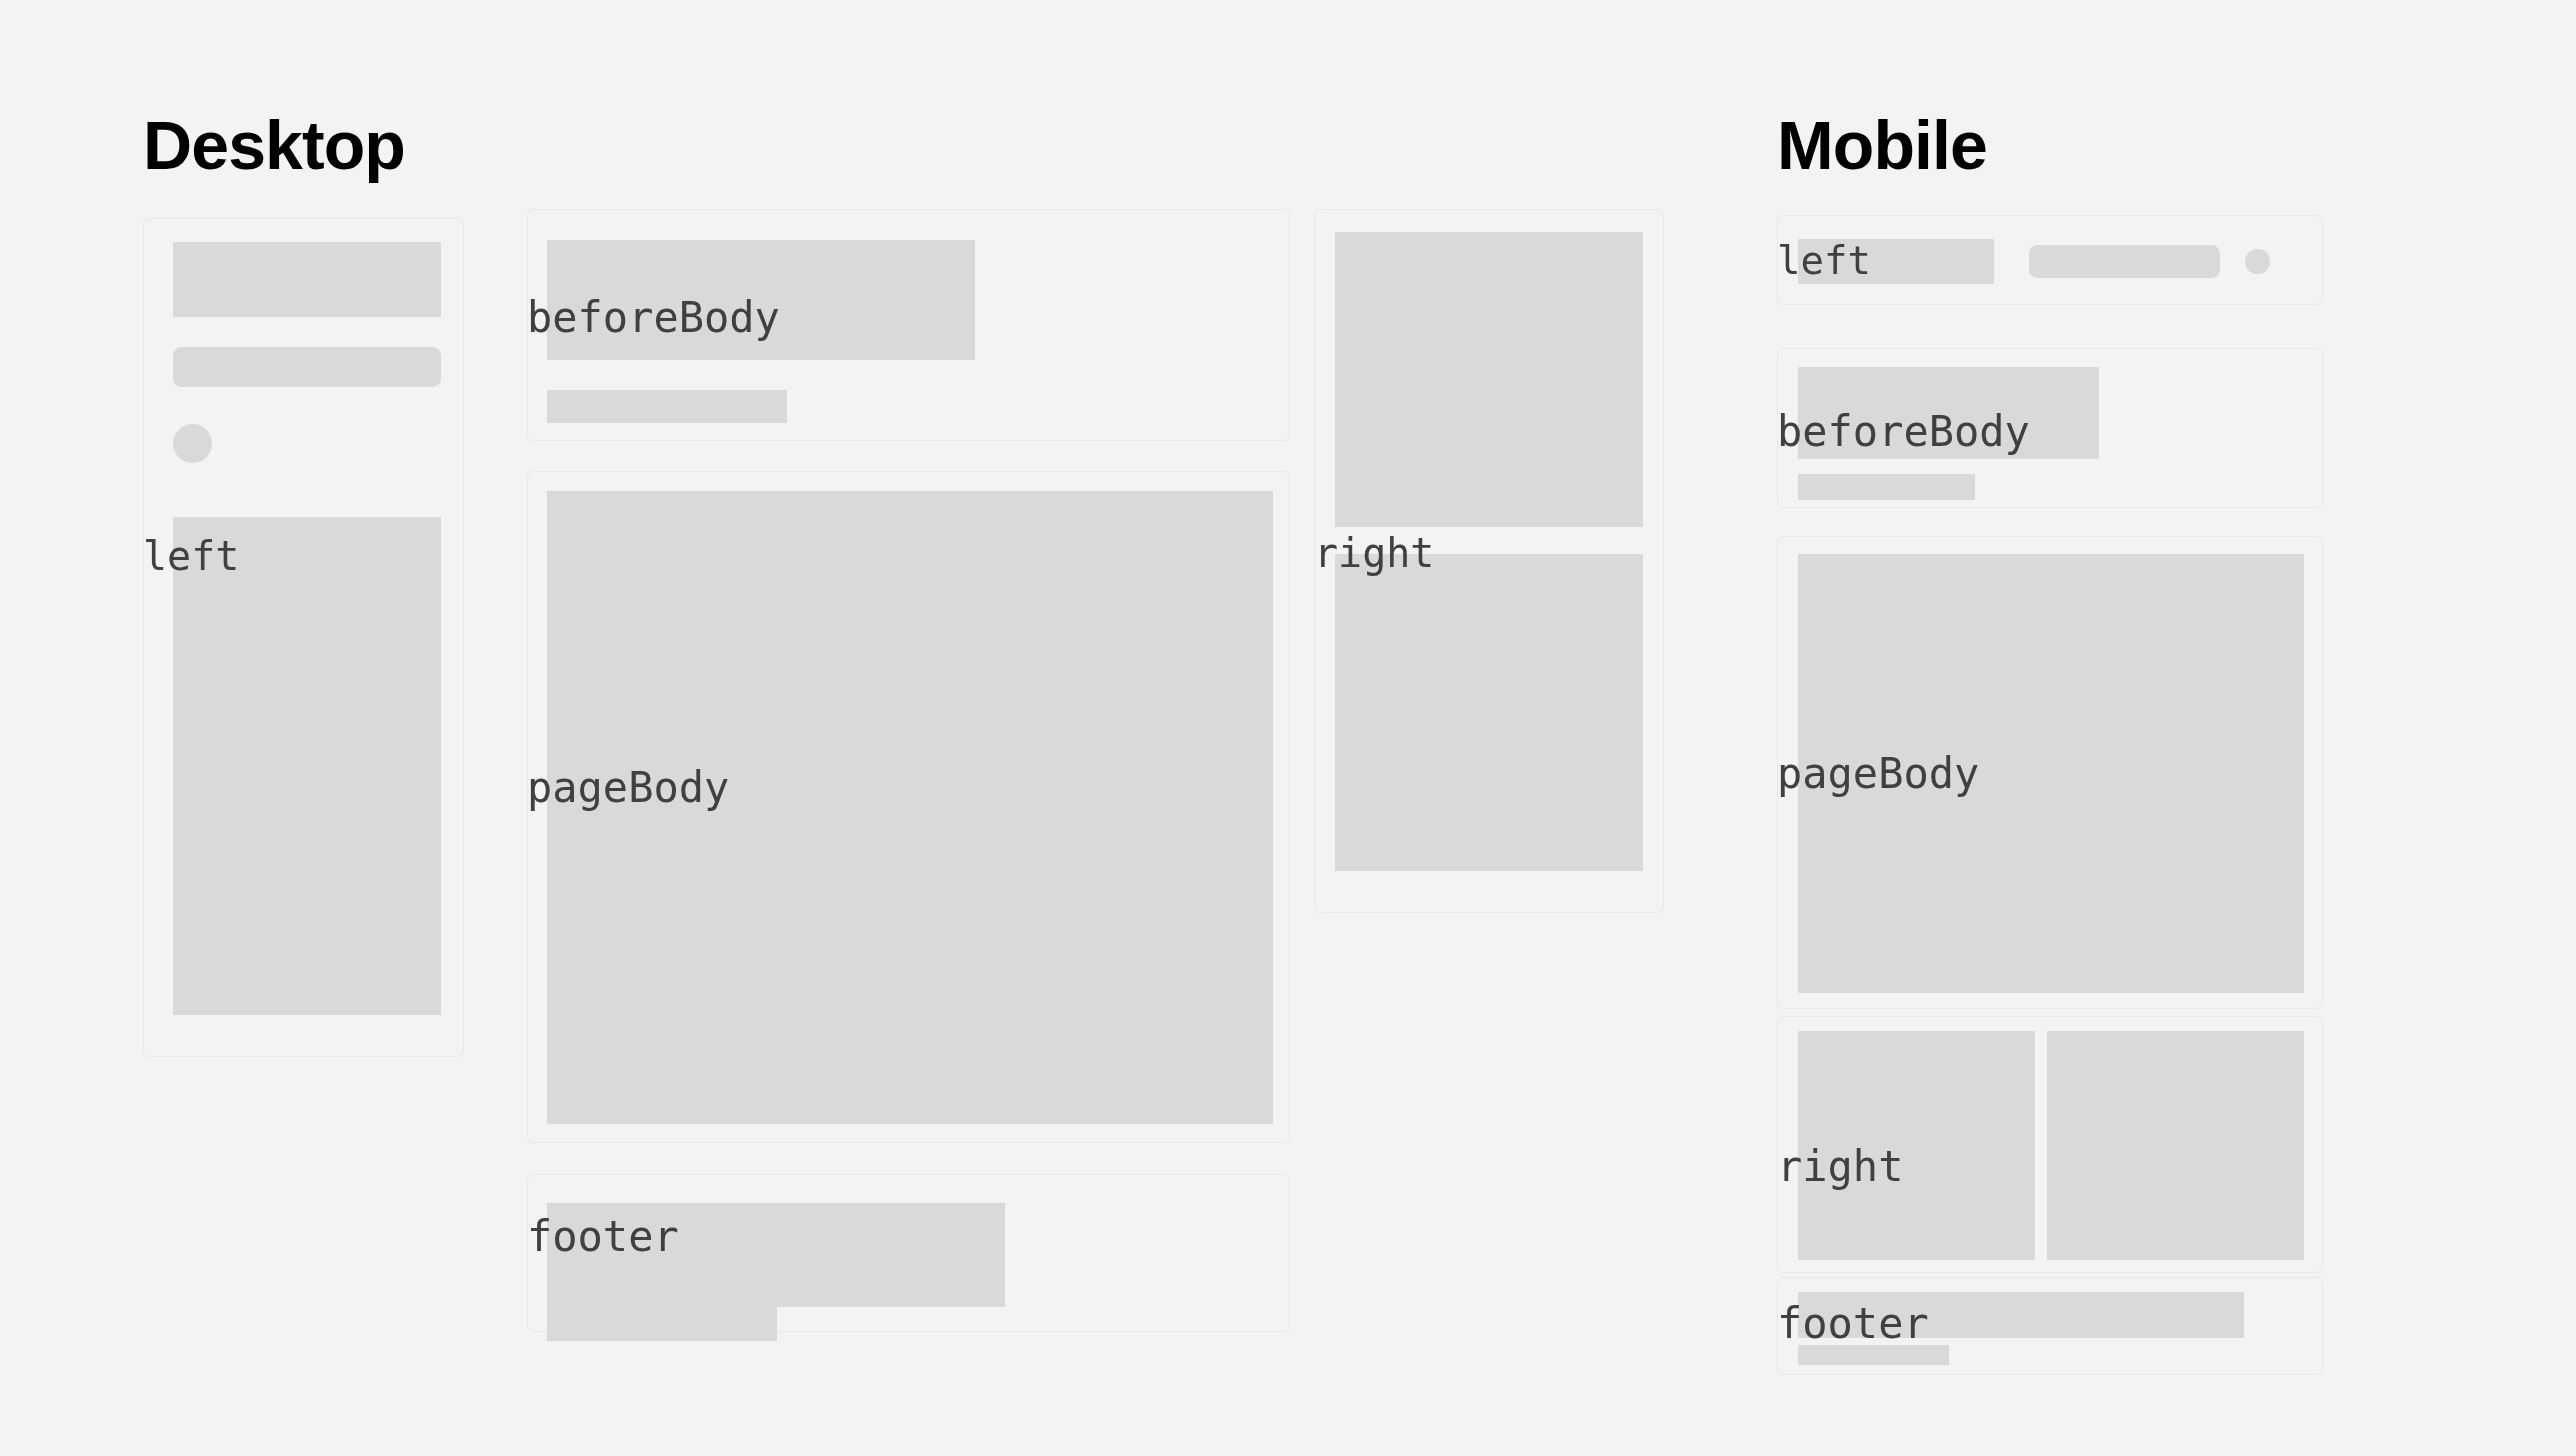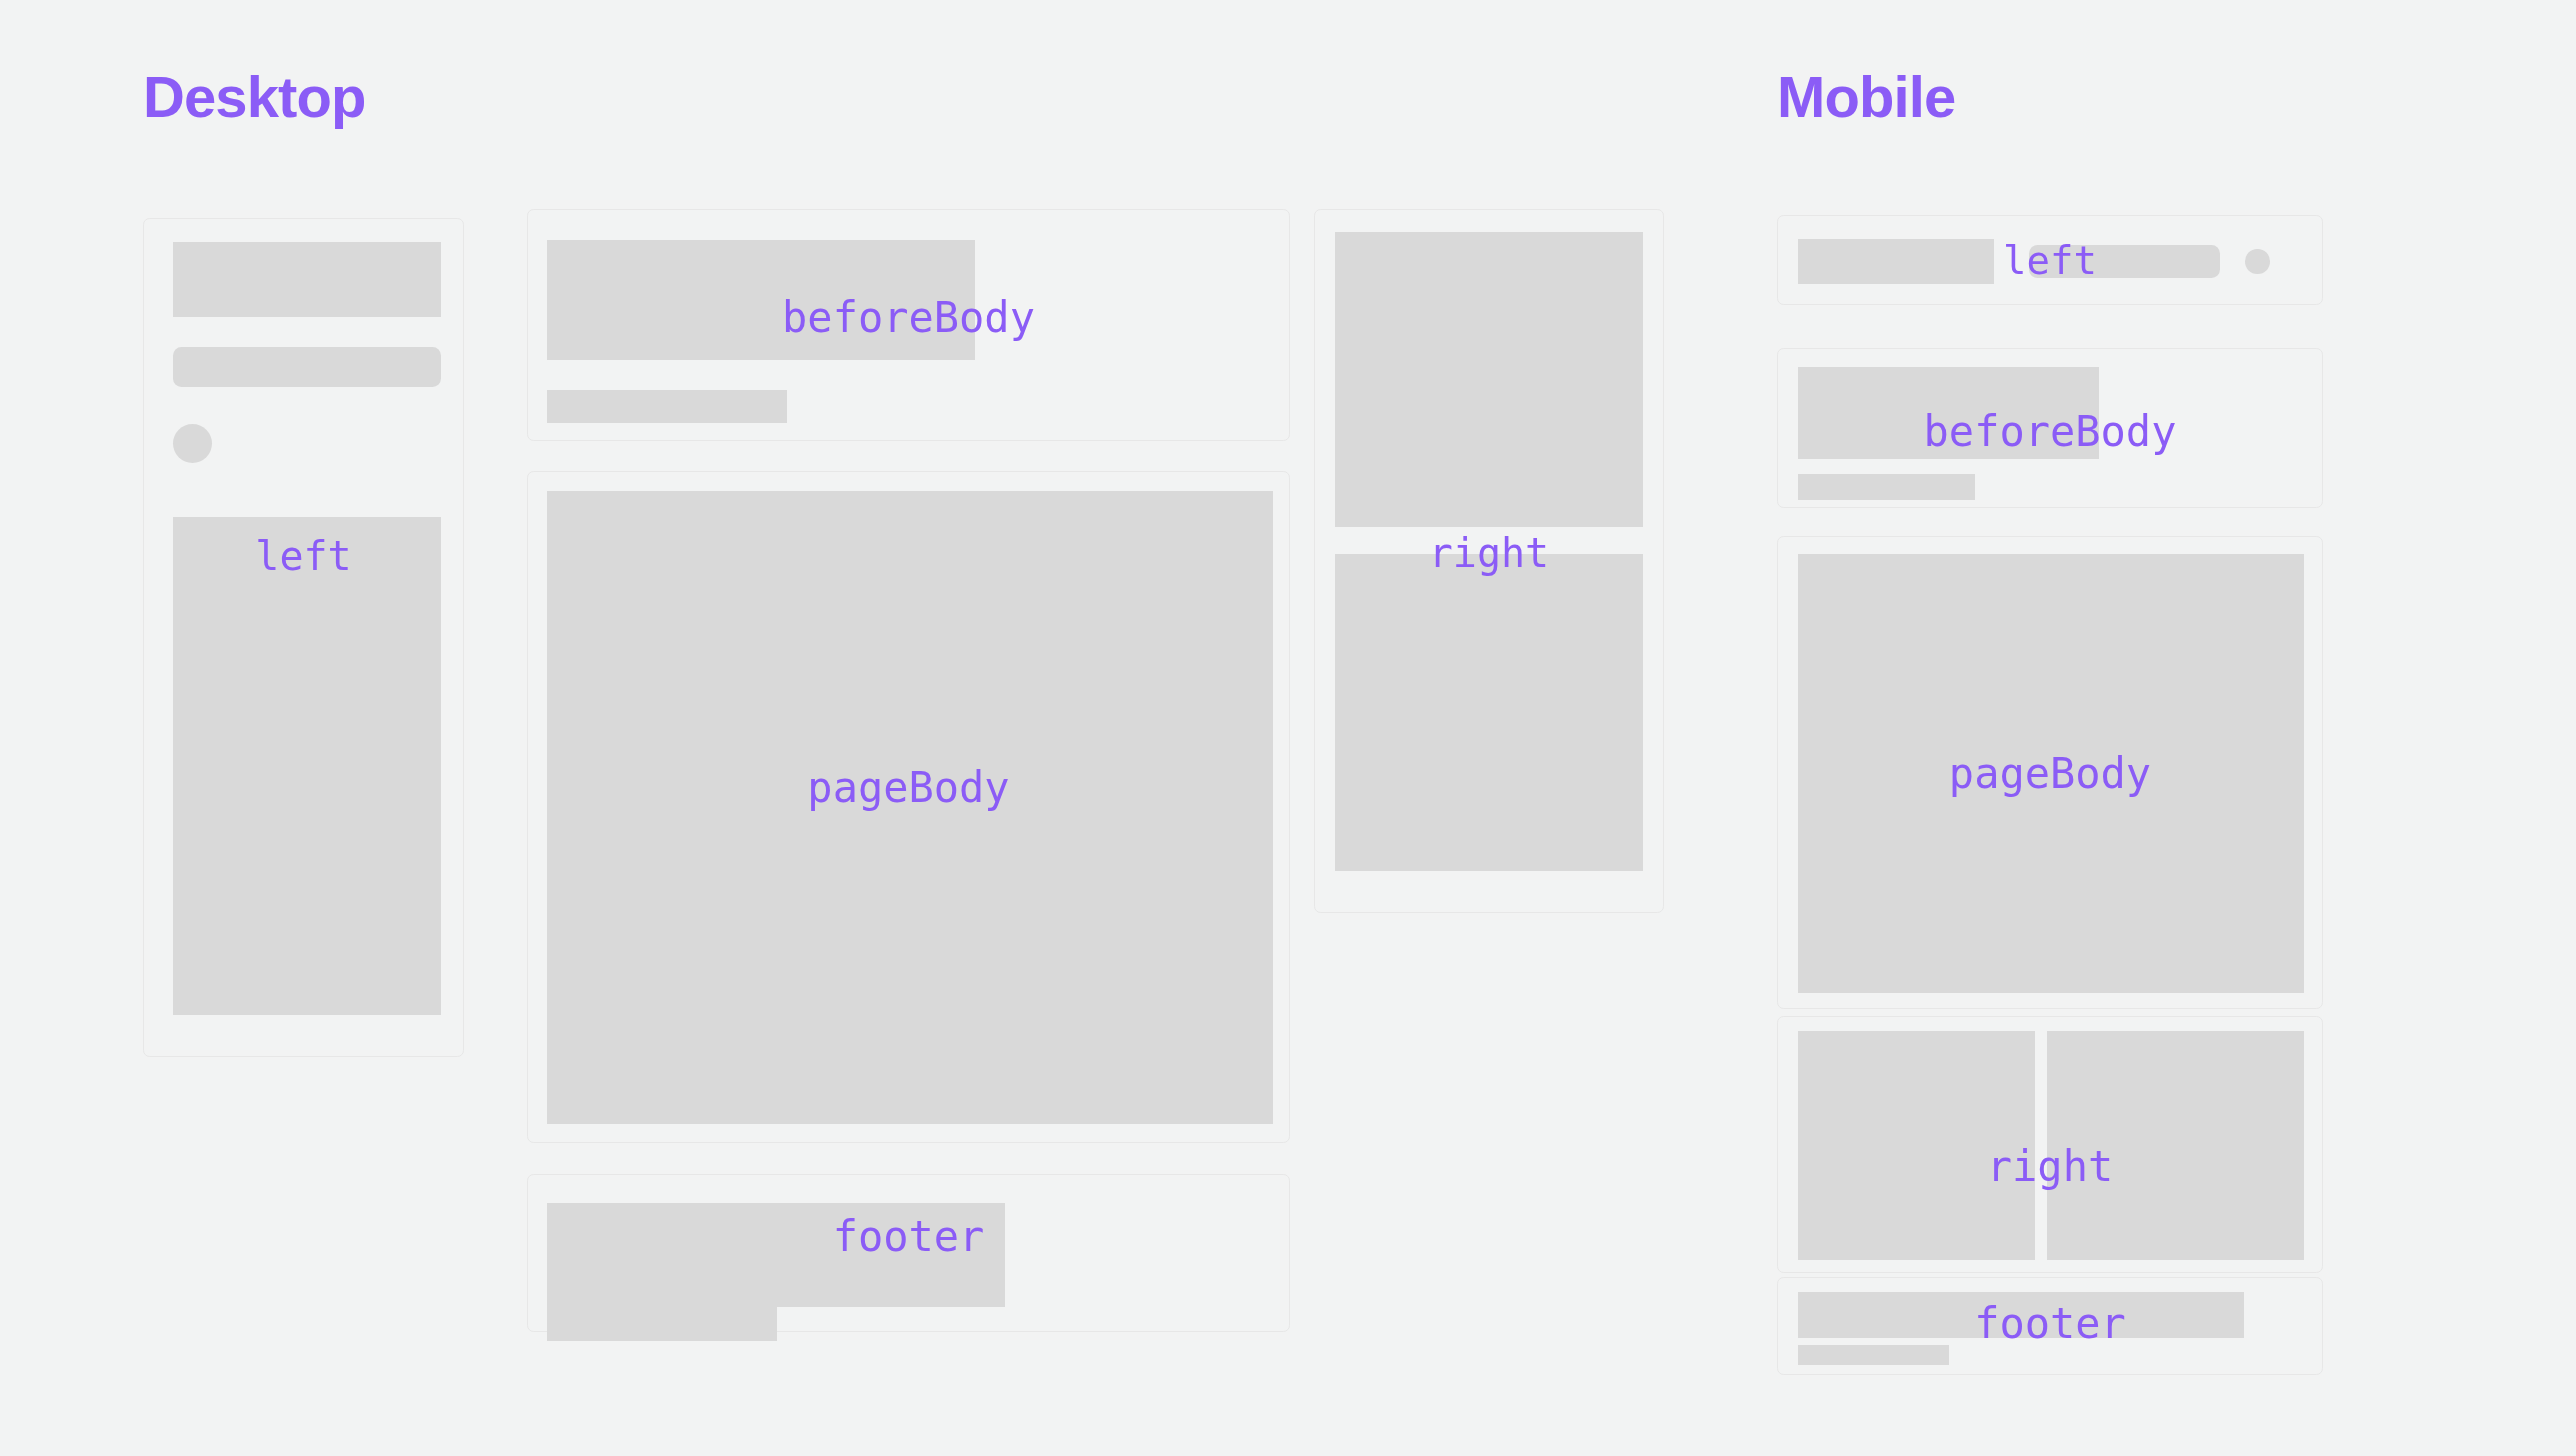--- a/index.html
+++ b/index.html
@@ -13,25 +13,26 @@
     font-family: "Liberation Sans", sans-serif;
     overflow: hidden;
     position: relative;
   }
 
   
   .section-title {
     position: absolute;
     font-family: "Liberation Sans", sans-serif;
     font-weight: bold;
-    font-size: 58px;
+    font-size: 68px;
     line-height: 58px;
     letter-spacing: -0.9px;
-    color: #8b5cf6;
+    color: #000000;
     white-space: nowrap;
+    margin-top: 48px;
   }
   #desktop-title { left: 143px; top: 68px; }
   #mobile-title  { left: 1777px; top: 68px; text-align: center; }
 
   
   .panel {
     position: absolute;
     box-sizing: border-box;
     background: #f2f3f3;
     border: 0.9px solid #e7e7e7;
@@ -43,23 +44,22 @@
     position: absolute;
     background: #d9d9d9;
   }
   .sk.pill   { border-radius: 8.5px; }
   .sk.circle { border-radius: 50%; }
 
   
   .slot-label {
     position: absolute;
     font-family: "DejaVu Sans Mono", "Liberation Mono", monospace;
-    color: #8b5cf6;
+    color: #404040;
     white-space: nowrap;
-    text-align: center;
     pointer-events: none;
   }
 
   
   
   
   #d-left-panel { left: 143px; top: 218px; width: 321px; height: 839px; }
   #d-left-b1 { left: 29px;  top: 22.6px;  width: 268px; height: 75px; }
   #d-left-b2 { left: 29px;  top: 128px; width: 268px; height: 40px; }
   #d-left-b3 { left: 29px;  top: 205px; width: 39px;  height: 39px; }

